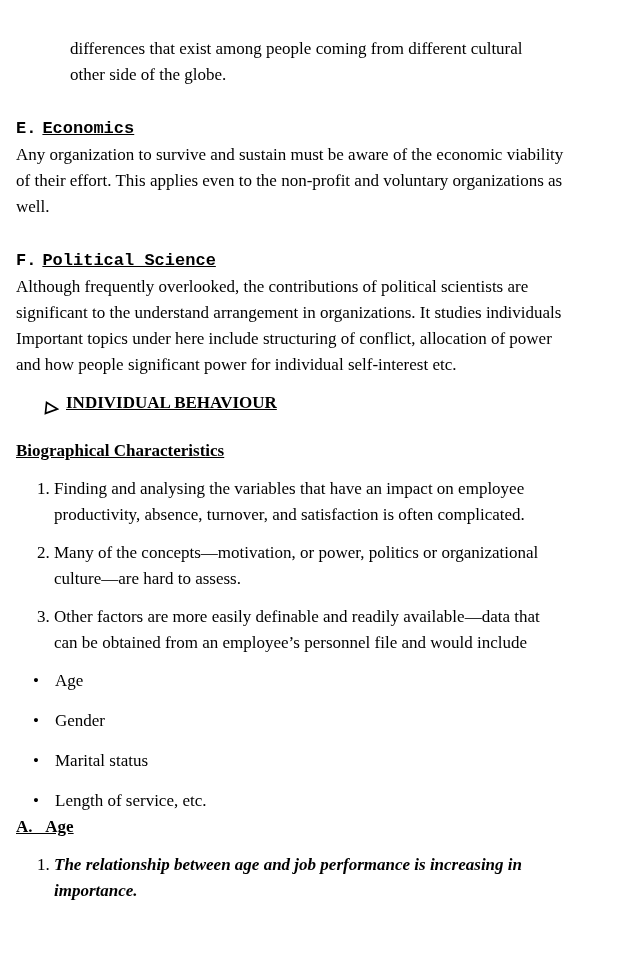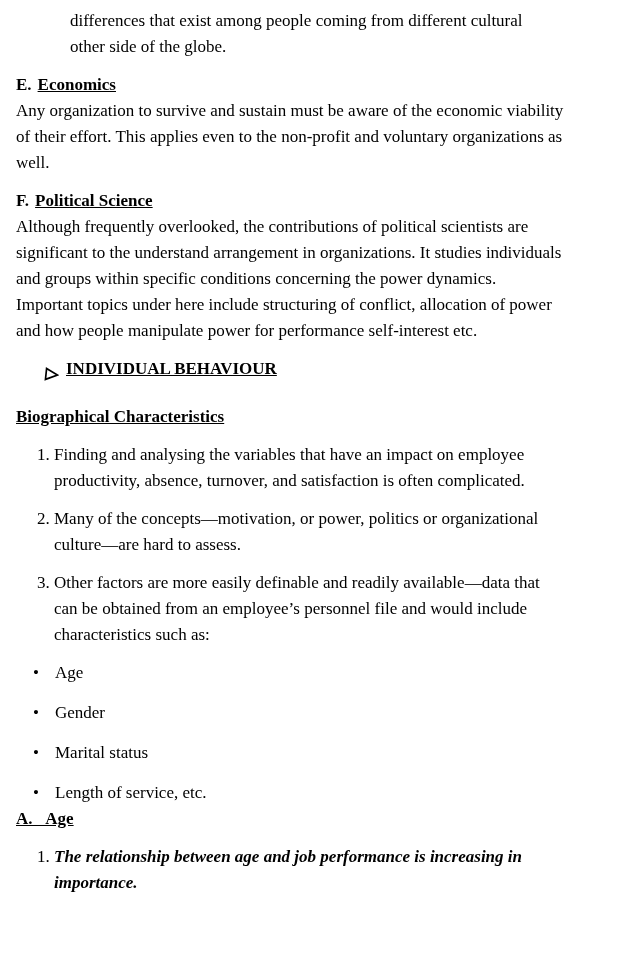--- a/index.html
+++ b/index.html
@@ -7,25 +7,25 @@
   body {
     width: 640px;
     height: 964px;
     background: #ffffff;
     color: #000000;
     font-family: "Liberation Serif", "DejaVu Serif", serif;
     font-size: 17px;
     line-height: 26px;
     overflow: hidden;
   }
-  .page { width: 640px; height: 872px; padding: 8px 12px 0 16px; }
+  .page { width: 640px; height: 872px; padding: 36px 12px 0 16px; }
   .line { white-space: nowrap; }
   .para { }
   .hang-indent { margin-left: 54px; }
-  .heading { font-weight: bold; margin-top: 12px; }
+  .heading { font-weight: bold; margin-top: 28px; font-family: Liberation Mono, monospace; }
   .h-prefix { margin-right: 6px; }
   .underline { text-decoration: underline; }
   .arrow-heading { margin-top: 12px; margin-left: 28px; font-weight: bold; display: flex; align-items: flex-end; }
   .arrow-wrap { width: 15px; height: 15px; margin-right: 7px; display: inline-block; }
   .arrow-wrap svg { display: block; transform: rotate(6deg); }
   .sub-heading { font-weight: bold; margin-top: 22px; }
   .list-item { display: flex; margin-top: 12px; margin-left: 21px; }
   .list-item .num { flex: 0 0 17px; width: 17px; }
   .item-lines { flex: 1; }
   .bold-text { font-weight: bold; font-style: italic; }
@@ -51,23 +51,22 @@
       <div class="line">of their effort. This applies even to the non-profit and voluntary organizations as</div>
       <div class="line">well.</div>
     </div>
 
   <div class="heading">
     <span class="h-prefix">F.</span><span class="underline">Political Science</span>
   </div>
   <div class="para">
       <div class="line">Although frequently overlooked, the contributions of political scientists are</div>
       <div class="line">significant to the understand arrangement in organizations. It studies individuals</div>
-      <div class="line">and groups within specific conditions concerning the power dynamics.</div>
       <div class="line">Important topics under here include structuring of conflict, allocation of power</div>
-      <div class="line">and how people manipulate power for performance self-interest etc.</div>
+      <div class="line">and how people significant power for individual self-interest etc.</div>
     </div>
 
   <div class="arrow-heading">
     <span class="arrow-wrap">
       <svg width="15" height="15" viewBox="0 0 15 15">
         <polygon points="2,2 13.5,7.5 2,13" fill="#ffffff" stroke="#000000" stroke-width="1.7" stroke-linejoin="miter"></polygon>
       </svg>
     </span>
     <span class="underline">INDIVIDUAL BEHAVIOUR</span>
   </div>
@@ -88,21 +87,20 @@
     <div class="item-lines">
         <div class="line">Many of the concepts—motivation, or power, politics or organizational</div>
         <div class="line">culture—are hard to assess.</div>
       </div>
   </div>
   <div class="list-item">
     <span class="num">3.</span>
     <div class="item-lines">
         <div class="line">Other factors are more easily definable and readily available—data that</div>
         <div class="line">can be obtained from an employee’s personnel file and would include</div>
-        <div class="line">characteristics such as:</div>
       </div>
   </div>
 
   <div class="bullet-row" style="margin-top:12px">
     <span class="marker">•</span>
     <span>Age</span>
   </div>
   <div class="bullet-row">
     <span class="marker">•</span>
     <span>Gender</span>

